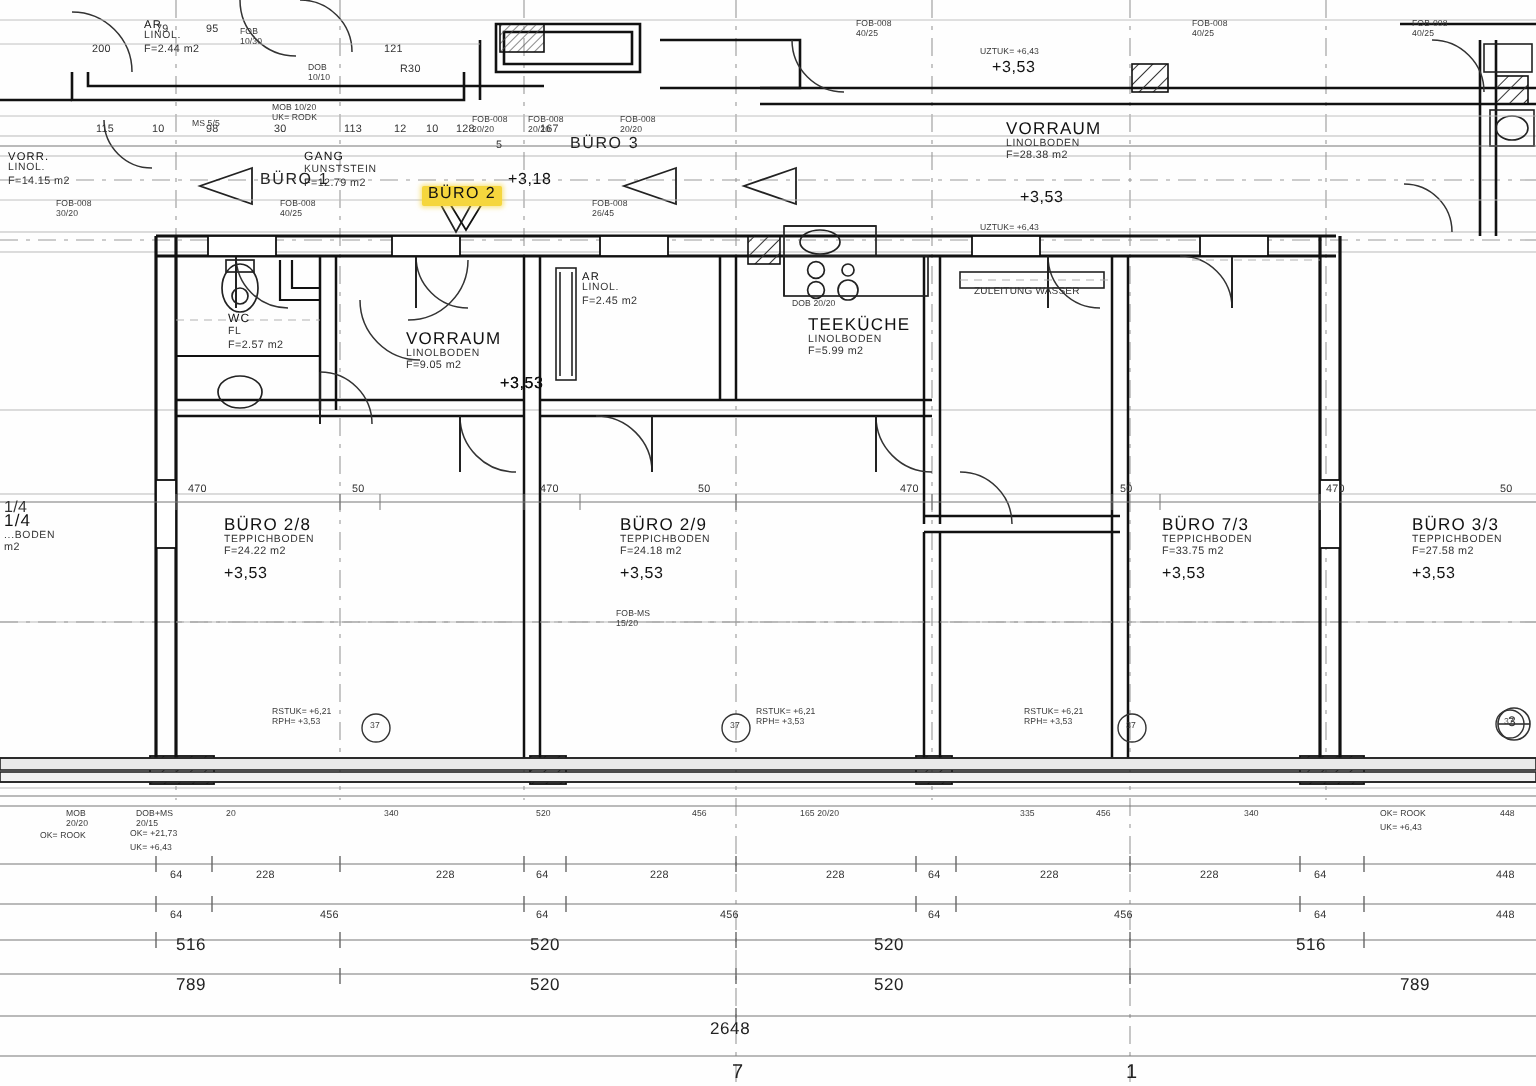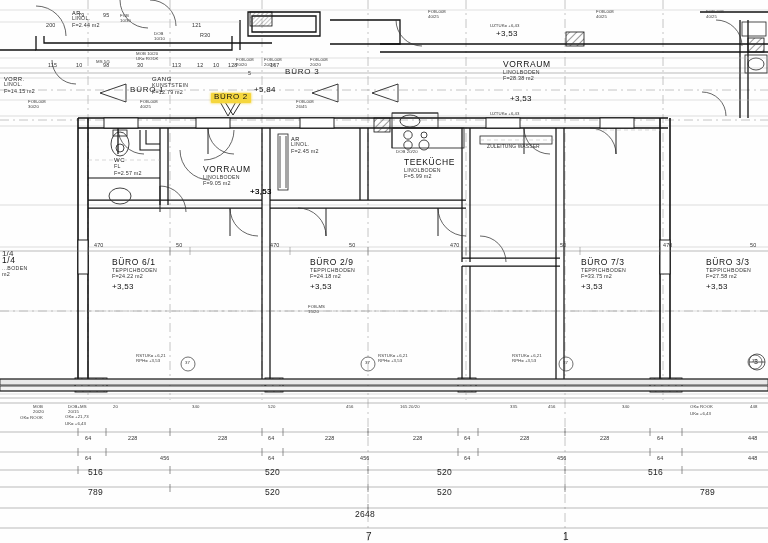--- a/index.html
+++ b/index.html
@@ -306,21 +306,21 @@
     <line x1="0" y1="100" x2="768" y2="100"></line>
   </g>
 
   <g stroke="#333" stroke-width="0.8" fill="none">
     <circle cx="757" cy="362" r="8"></circle>
     <line x1="749" y1="362" x2="765" y2="362"></line>
   </g>
 </svg>
 
 <div class="lbl" style="left:112px;top:258px">
-  <div class="room-name">BÜRO 6/1</div>
+  <div class="room-name">BÜRO 2/8</div>
   <div class="room-floor">TEPPICHBODEN</div>
   <div class="room-area">F=24.22 m2</div>
   <div class="room-lvl" style="margin-top:4px">+3,53</div>
 </div>
 
 <div class="lbl" style="left:310px;top:258px">
   <div class="room-name">BÜRO 2/9</div>
   <div class="room-floor">TEPPICHBODEN</div>
   <div class="room-area">F=24.18 m2</div>
   <div class="room-lvl" style="margin-top:4px">+3,53</div>
@@ -393,21 +393,21 @@
 <div class="lbl" style="left:4px;top:76px">
   <div class="room-name" style="font-size:5.6px">VORR.</div>
   <div class="room-floor">LINOL.</div>
   <div class="room-area">F=14.15 m2</div>
 </div>
 
 <div class="lbl" style="left:130px;top:86px;font-size:8px;letter-spacing:.8px">BÜRO 1</div>
 <div class="lbl highlight" style="left:211px;top:93px">BÜRO 2</div>
 <div class="lbl" style="left:285px;top:68px;font-size:8px;letter-spacing:.8px">BÜRO 3</div>
 
-<div class="lbl room-lvl" style="left:254px;top:86px">+5,84</div>
+<div class="lbl room-lvl" style="left:254px;top:86px">+3,18</div>
 <div class="lbl room-lvl" style="left:250px;top:188px">+3,53</div>
 <div class="lbl dim-xs" style="left:490px;top:24px">UZTUK= +6,43</div>
 <div class="lbl dim-xs" style="left:490px;top:112px">UZTUK= +6,43</div>
 <div class="lbl room-lvl" style="left:496px;top:30px">+3,53</div>
 
 <div class="lbl tag" style="left:487px;top:144px">ZULEITUNG WASSER</div>
 
 <div class="lbl" style="left:136px;top:354px">
   <div class="dim-xs">RSTUK= +6,21</div>
   <div class="dim-xs">RPH= +3,53</div>

